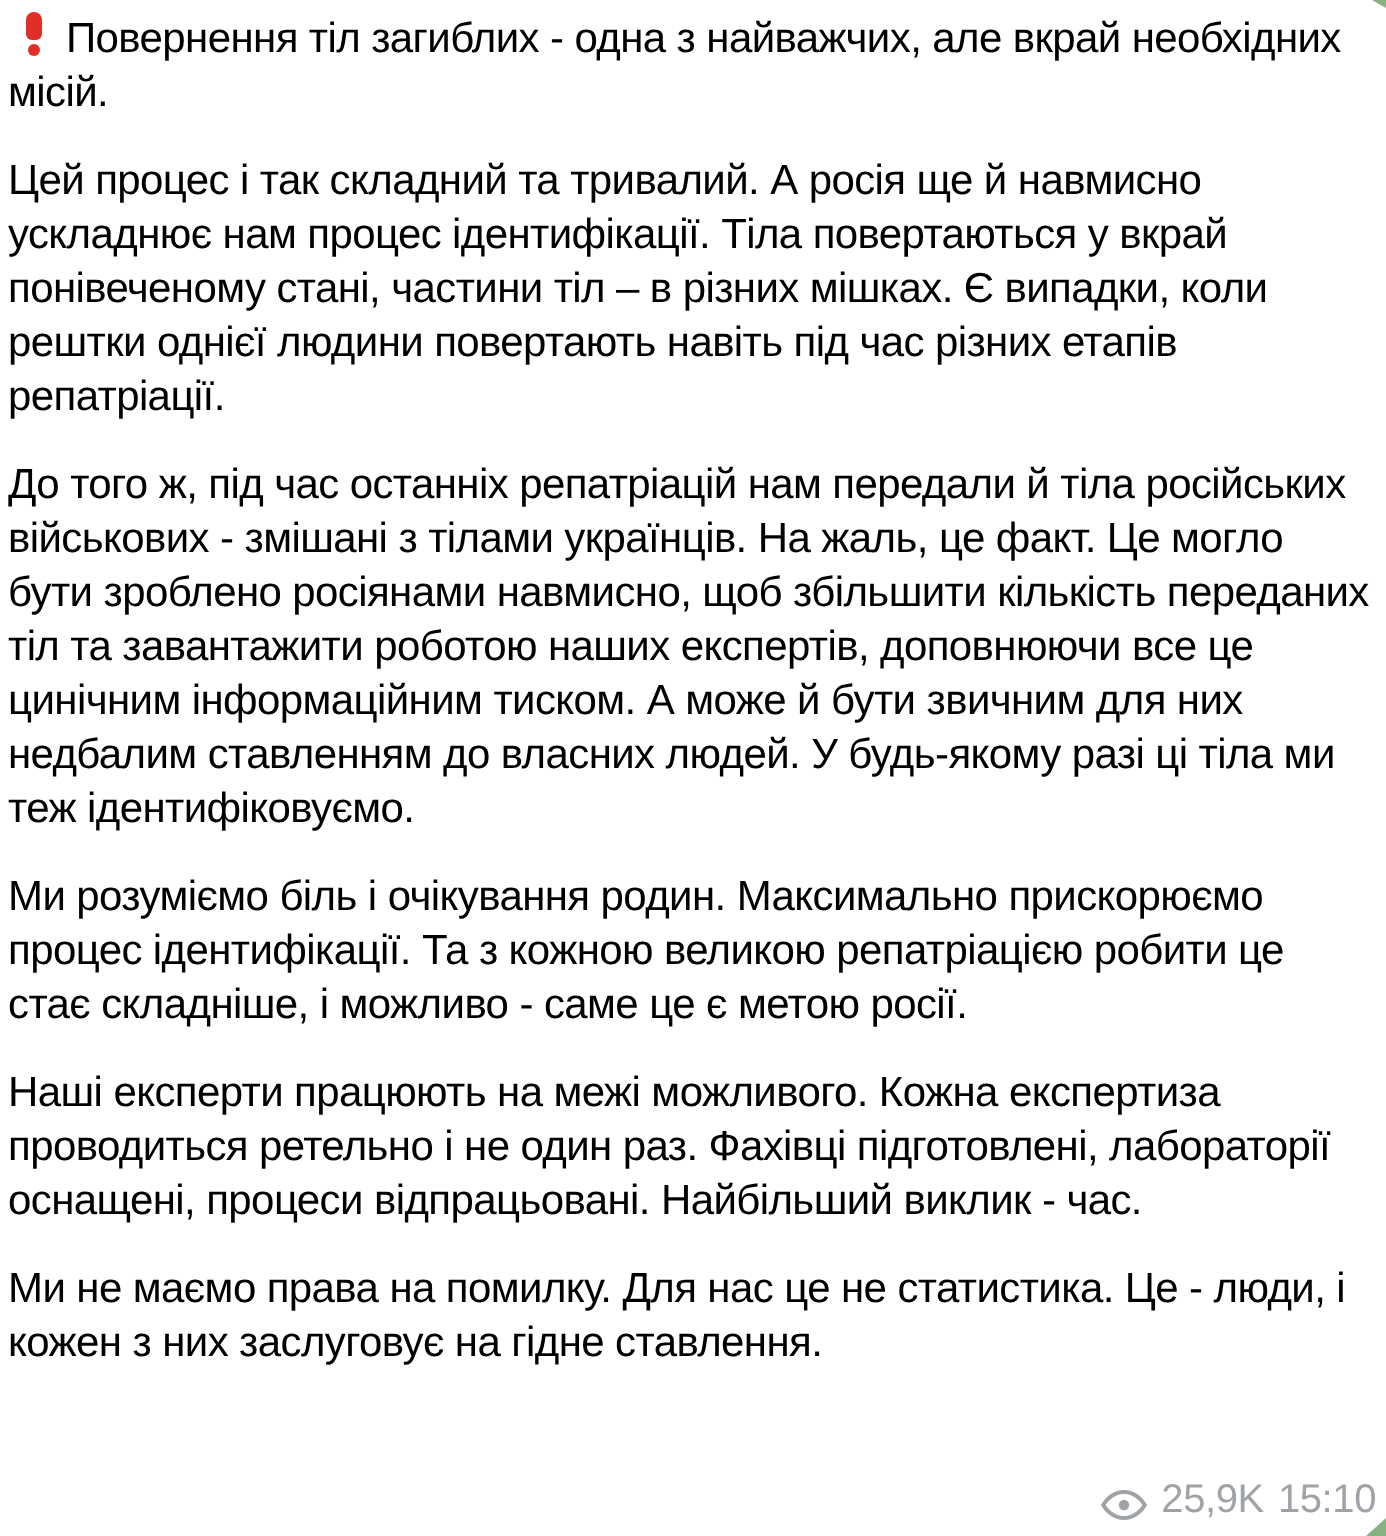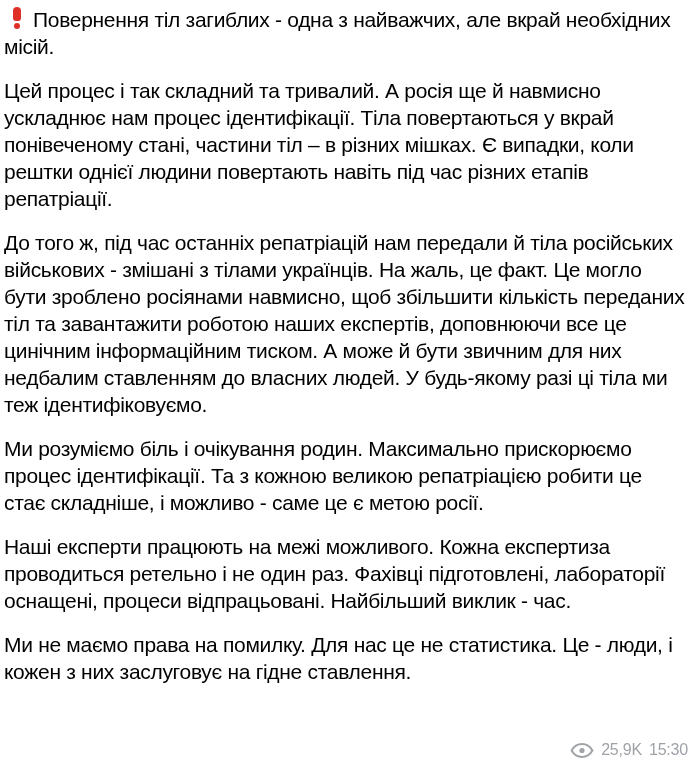--- a/index.html
+++ b/index.html
@@ -10,21 +10,20 @@
   .page {
     position: relative;
     width: 693px;
     height: 768px;
     box-sizing: border-box;
     padding: 6px 6px 0 4px;
     background: #ffffff;
     overflow: hidden;
     font-family: "Liberation Sans", sans-serif;
     color: #000000;
-    border-radius: 30px;
   }
   .para {
     margin: 0 0 17px 0;
     font-size: 21px;
     line-height: 27px;
     letter-spacing: -0.3px;
     color: #000000;
   }
   .para:last-of-type { margin-bottom: 0; }
 
@@ -55,23 +54,23 @@
     background: #e02f26;
     border-radius: 50%;
   }
 
   
   .meta {
     position: absolute;
     right: 5px;
     bottom: 7px;
     display: flex;
-    align-items: center;
+    align-items: flex-end;
     gap: 7px;
-    font-size: 16px;
+    font-size: 20px;
     line-height: 22px;
     letter-spacing: -0.2px;
     color: #9fa3a8;
     white-space: nowrap;
   }
   .meta svg { display: block; }
 
   
   .frag-top-right {
     position: absolute;
@@ -113,19 +112,19 @@
   <p class="para">Ми не маємо права на помилку. Для нас це не статистика. Це - люди, і кожен з них заслуговує на гідне ставлення.</p>
 
   <div class="meta">
     <span>
       <svg width="24" height="17" viewBox="0 0 24 17" aria-hidden="true">
         <path d="M12 2 C6.6 2 3 6 1.6 8.5 C3 11 6.6 15 12 15 C17.4 15 21 11 22.4 8.5 C21 6 17.4 2 12 2 Z" fill="none" stroke="#9fa3a8" stroke-width="2"></path>
         <circle cx="12" cy="8.5" r="2.6" fill="#9fa3a8"></circle>
       </svg>
     </span>
     <span>25,9K</span>
-    <span>15:30</span>
+    <span>15:10</span>
   </div>
 
   <div class="frag-top-right"></div>
   <div class="frag-bottom-right"></div>
 
 </div>
 
 </body></html>

